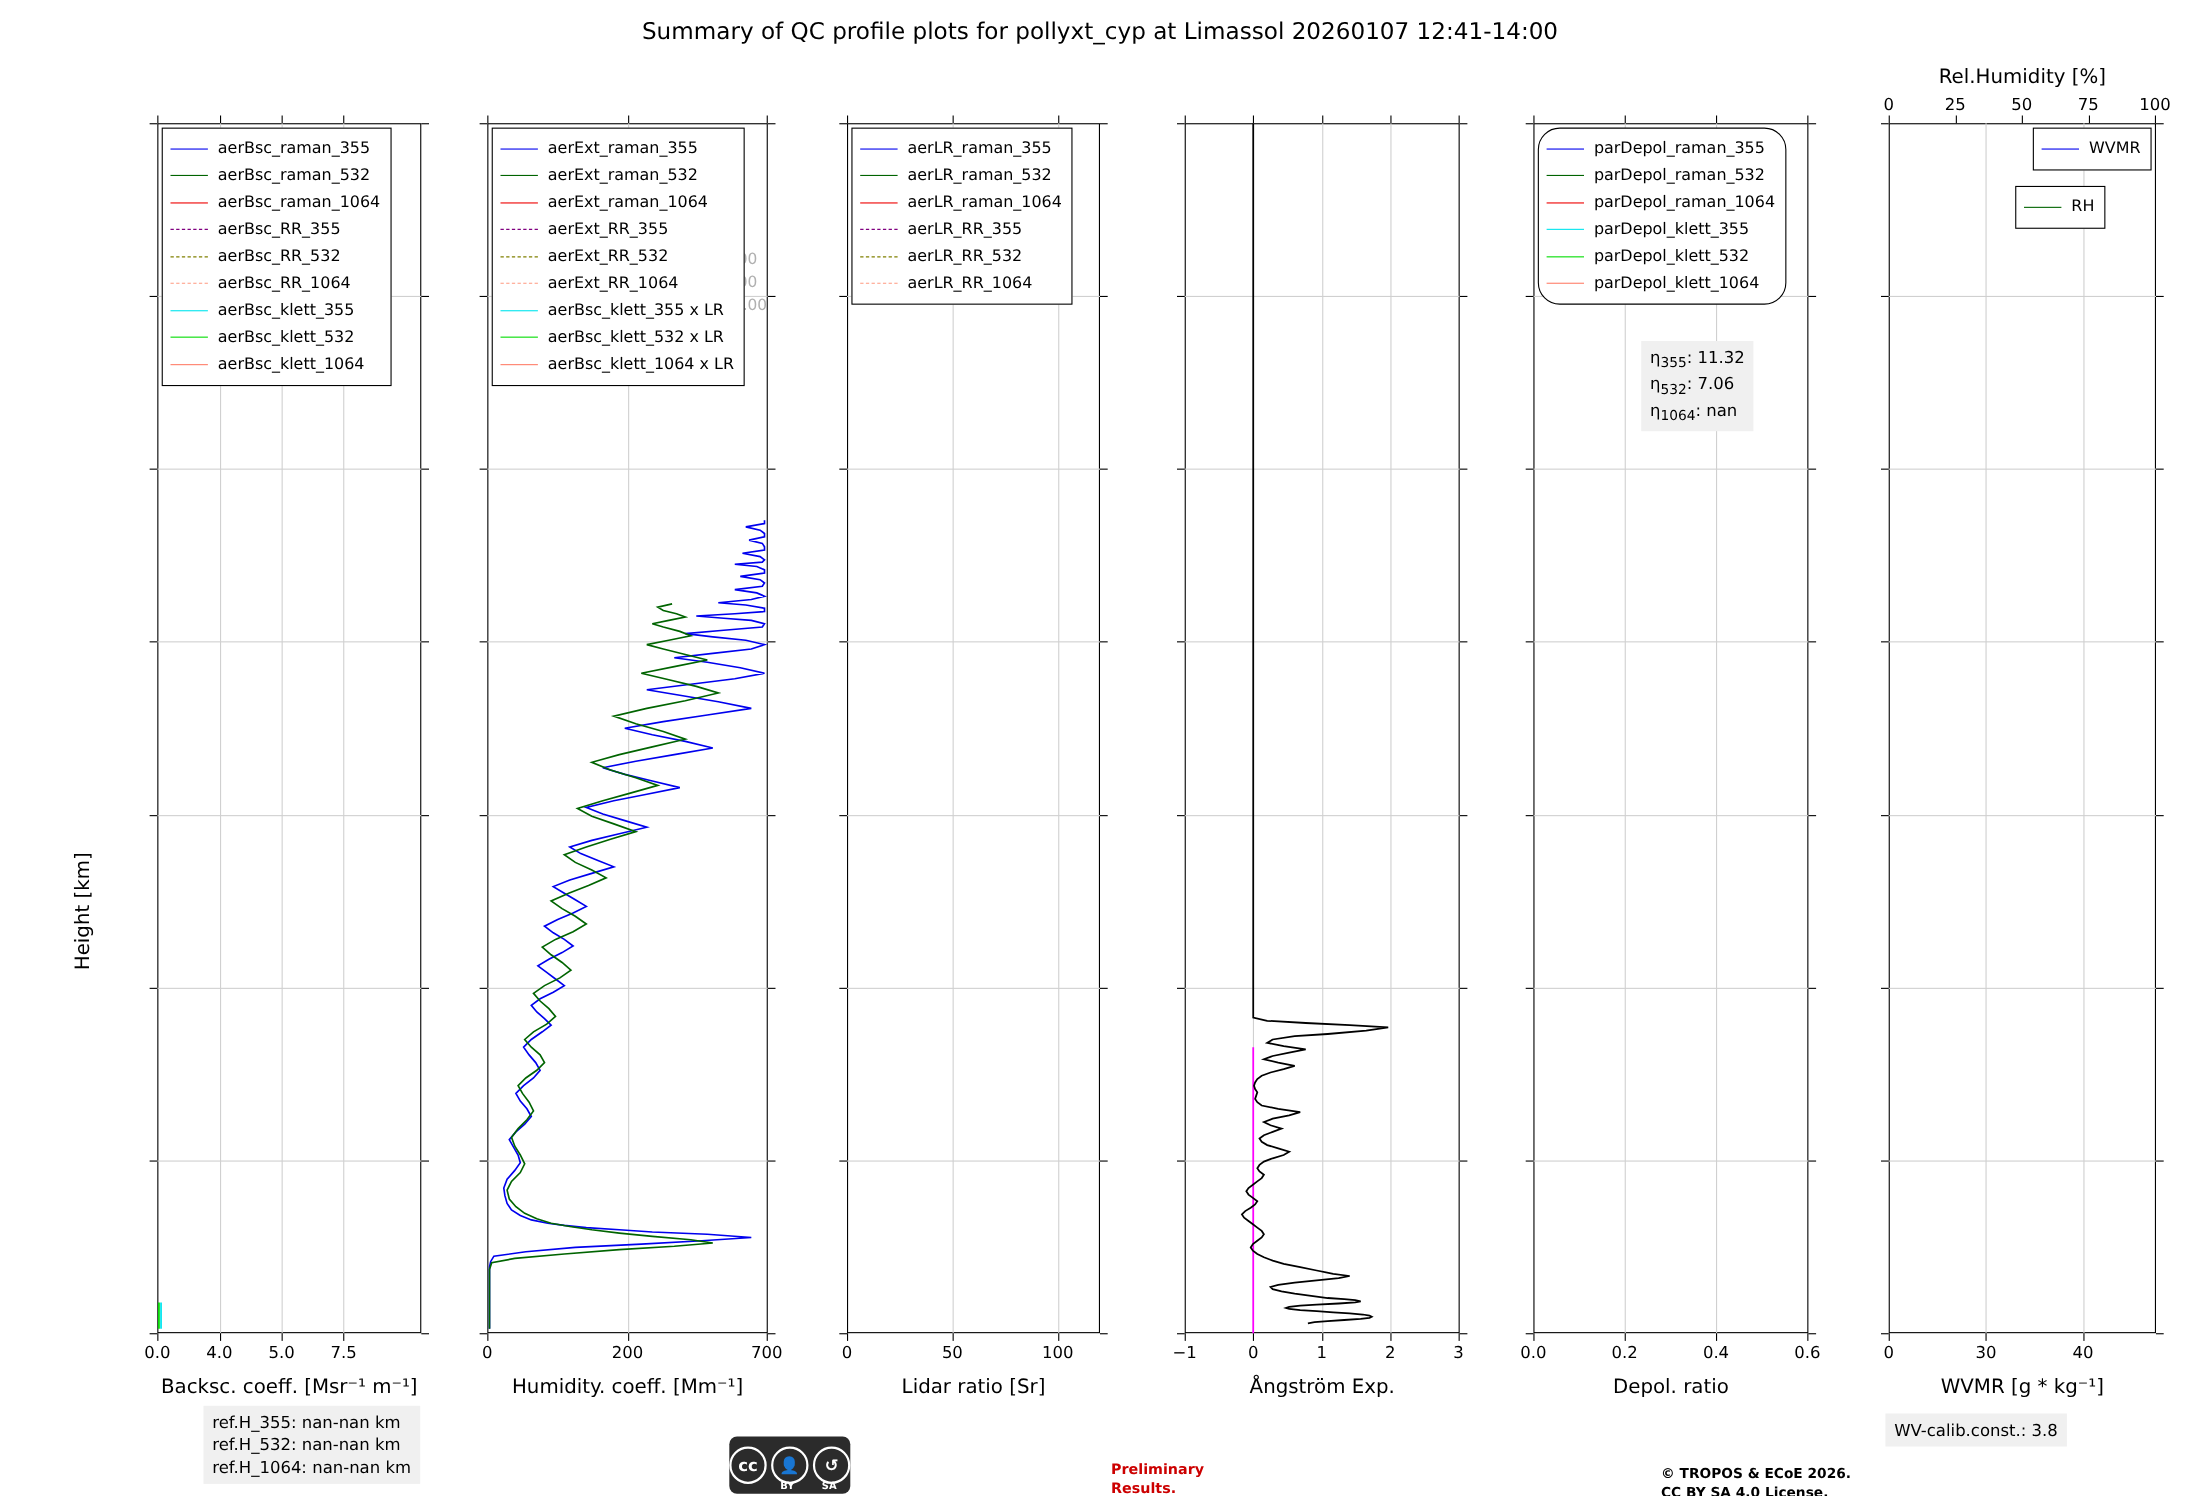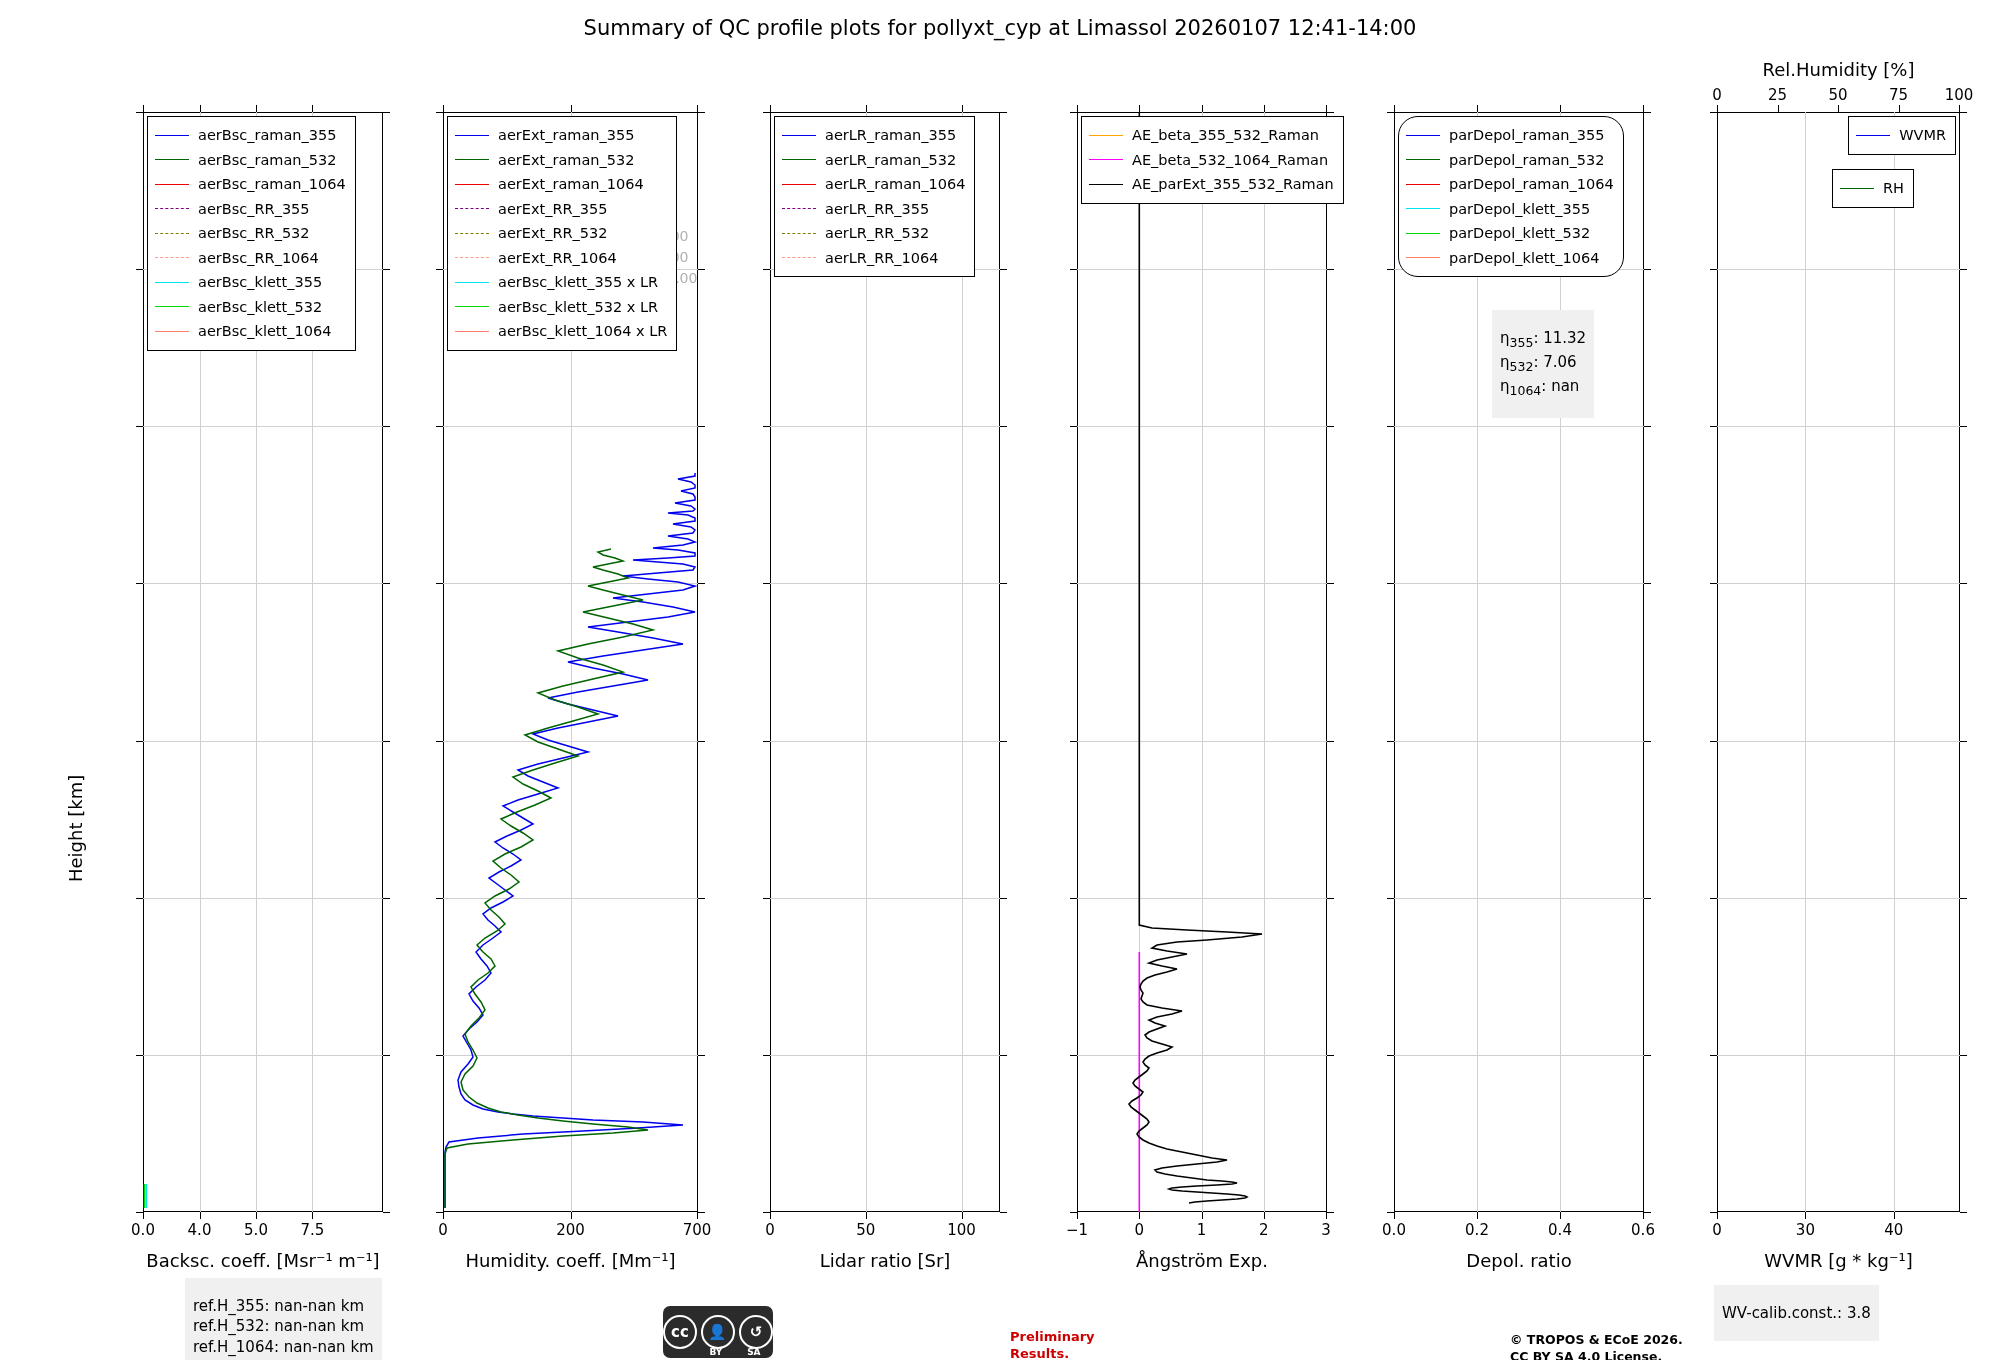--- a/index.html
+++ b/index.html
@@ -17,21 +17,21 @@
   .xtickmark-t{position:absolute;bottom:100%;width:1px;height:7px;background:#000;}
   .xtick-top{position:absolute;bottom:100%;margin-bottom:8px;transform:translateX(-50%);font-size:15px;white-space:nowrap;}
   .xlabel{position:absolute;top:1100px;margin-top:38px;width:100%;text-align:center;font-size:18px;}
   .toplabel{position:absolute;bottom:1100px;margin-bottom:32px;width:100%;text-align:center;font-size:18px;}
   .ylabel{position:absolute;font-size:18px;transform:rotate(-90deg);transform-origin:left top;white-space:nowrap;}
   .legend{position:absolute;background:#fff;border:1px solid #000;padding:6px 9px 6px 7px;font-size:14.5px;z-index:5;}
   .legend .row{display:flex;align-items:center;height:24.5px;white-space:nowrap;}
   .lkey{display:inline-block;width:34px;height:0;border-top-width:1.8px;margin-right:9px;flex:0 0 34px;}
   .solid{border-top-style:solid;}
   .dashed{border-top-style:dashed;}
-  .notebox{position:absolute;background:#f0f0f0;padding:18px 8px;font-size:15px;line-height:1.35;white-space:nowrap;}
+  .notebox{position:absolute;background:#f0f0f0;padding:5px 8px;font-size:15px;line-height:1.35;white-space:nowrap;}
   .redtext{position:absolute;color:#cc0000;font-size:13px;font-weight:bold;line-height:1.3;}
   .blacktext{position:absolute;color:#000;font-size:12.5px;font-weight:bold;line-height:1.35;}
   .ghost{position:absolute;color:#b0b0b0;font-size:14px;line-height:1.5;white-space:nowrap;}
   svg{position:absolute;left:0;top:0;overflow:visible;}
   .cclogo{position:absolute;width:110px;height:52px;background:#2b2b2b;border-radius:7px;display:flex;align-items:center;justify-content:center;}
   .cclogo .ccrow{display:flex;align-items:flex-start;gap:4px;}
   .ccc{width:30px;height:30px;border-radius:50%;background:#2b2b2b;border:2.5px solid #fff;color:#fff;font-size:15px;font-weight:bold;display:flex;align-items:center;justify-content:center;}
   .cctext{position:absolute;bottom:1px;width:100%;display:flex;justify-content:space-around;color:#fff;font-size:9px;font-weight:bold;}
 </style>
 </head>
@@ -361,34 +361,20 @@
   <div class="xtick" style="left:186.8px;">2</div>
   <div class="xtick" style="left:249px;">3</div>
   <div class="xlabel"><span>Ångström Exp.</span></div>
 
   <svg width="250" height="1100">
     <polyline fill="none" stroke="#ff00ff" stroke-width="1.6" points="62.3,1100 62.3,840"></polyline>
     <polyline fill="none" stroke="#000000" stroke-width="1.6" points="
       62.3,0 62.3,790 62.3,813 75,816 110,818 150,820 185,822 165,825 130,828 100,830 80,833 75,836 90,839 110,842 95,845 80,848 72,851 85,854 100,857 90,860 78,863 70,866 66,869 64,872 63,875 64,878 66,881 65,884 64,887 66,890 70,893 85,896 105,899 95,902 80,905 72,908 78,911 88,914 80,917 72,920 68,923 70,926 75,929 85,932 95,935 90,938 80,941 72,944 68,947 66,950 68,953 72,956 70,959 66,962 62,965 58,968 56,971 58,974 62,977 66,980 64,983 60,986 55,989 52,992 54,995 58,998 62,1001 66,1004 70,1007 72,1010 70,1013 66,1016 62,1019 60,1022 62,1025 66,1028 72,1031 80,1034 90,1037 105,1040 120,1043 135,1046 150,1048 140,1050 120,1052 100,1054 85,1056 78,1058 80,1060 88,1062 100,1064 115,1066 130,1068 145,1069 155,1070 160,1071 155,1072 140,1073 120,1074 105,1075 95,1076 92,1077 95,1078 105,1079 120,1080 135,1081 150,1082 162,1083 168,1084 170,1085 168,1086 160,1087 145,1088 130,1089 118,1090 112,1091"></polyline>
   </svg>
 
-  <div class="legend" style="left:4px;top:4px;">
-    <div class="row">
-        <span class="lkey solid" style="border-color:#ffa500"></span>
-        <span>AE_beta_355_532_Raman</span>
-      </div>
-    <div class="row">
-        <span class="lkey solid" style="border-color:#ff00ff"></span>
-        <span>AE_beta_532_1064_Raman</span>
-      </div>
-    <div class="row">
-        <span class="lkey solid" style="border-color:#000000"></span>
-        <span>AE_parExt_355_532_Raman</span>
-      </div>
-  </div>
 </div>
 
 <div class="panel" style="left:1394px;width:250px;">
   <div class="plotbox"></div>
   <div class="ytick" style="top:1100px;"></div>
   <div class="ytick" style="top:942.9px;"></div>
   <div class="ytick" style="top:785.7px;"></div>
   <div class="ytick" style="top:628.6px;"></div>
   <div class="ytick" style="top:471.4px;"></div>
   <div class="ytick" style="top:314.3px;"></div>

